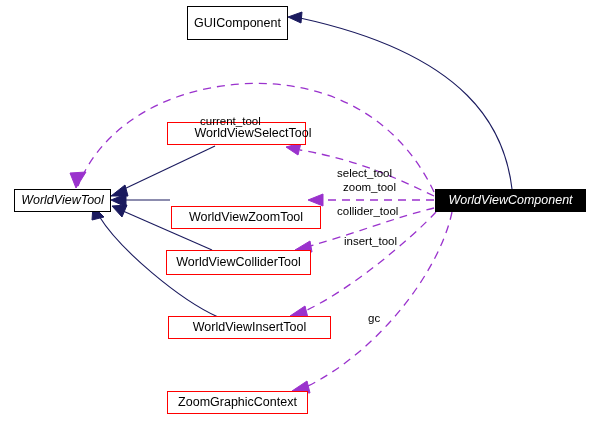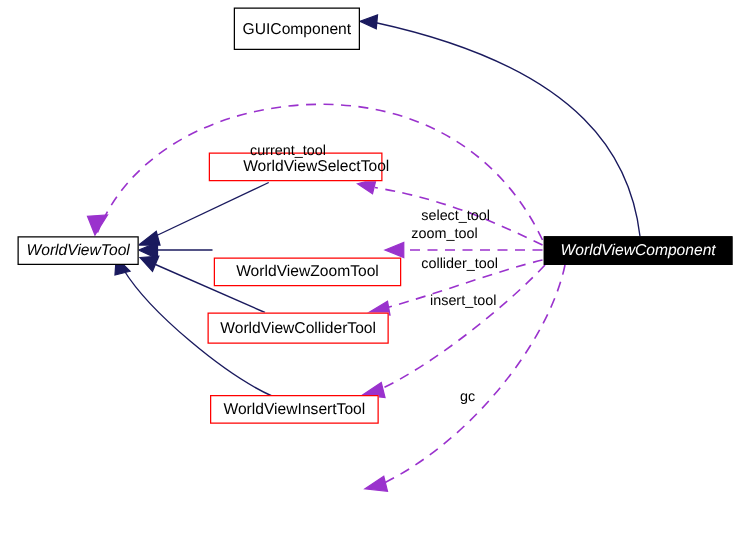--- a/index.html
+++ b/index.html
@@ -134,34 +134,37 @@
   </div>
 
   <div class="node red" style="left:171px; top:206px; width:150px; height:23px;">
     <span>WorldViewZoomTool</span>
   </div>
 
   <div class="node red" style="left:166px; top:250px; width:145px; height:25px;">
     <span>WorldViewColliderTool</span>
   </div>
 
-  <div class="node red" style="left:168px; top:316px; width:135px; height:23px;">
+  <div class="node red" style="left:168px; top:316px; width:163px; height:23px;">
     <span>WorldViewInsertTool</span>
   </div>
 
+  <div class="node red" style="left:167px; top:391px; width:141px; height:23px;">
+    <span>ZoomGraphicContext</span>
+  </div>
 
   <div class="node current" style="left:435px; top:189px; width:151px; height:23px;">
     <span>WorldViewComponent</span>
   </div>
 
   <div class="edge-label" style="left:200px; top:78px;margin-top:38px;">current_tool</div>
 
   <div class="edge-label" style="left:337px; top:140px;margin-top:28px;">select_tool</div>
 
-  <div class="edge-label" style="left:329px; top:182px;">zoom_tool</div>
+  <div class="edge-label" style="left:343px; top:182px;">zoom_tool</div>
 
   <div class="edge-label" style="left:337px; top:206px;">collider_tool</div>
 
   <div class="edge-label" style="left:344px; top:236px;">insert_tool</div>
 
   <div class="edge-label" style="left:368px; top:313px;">gc</div>
 
 </div>
 
 </body></html>

